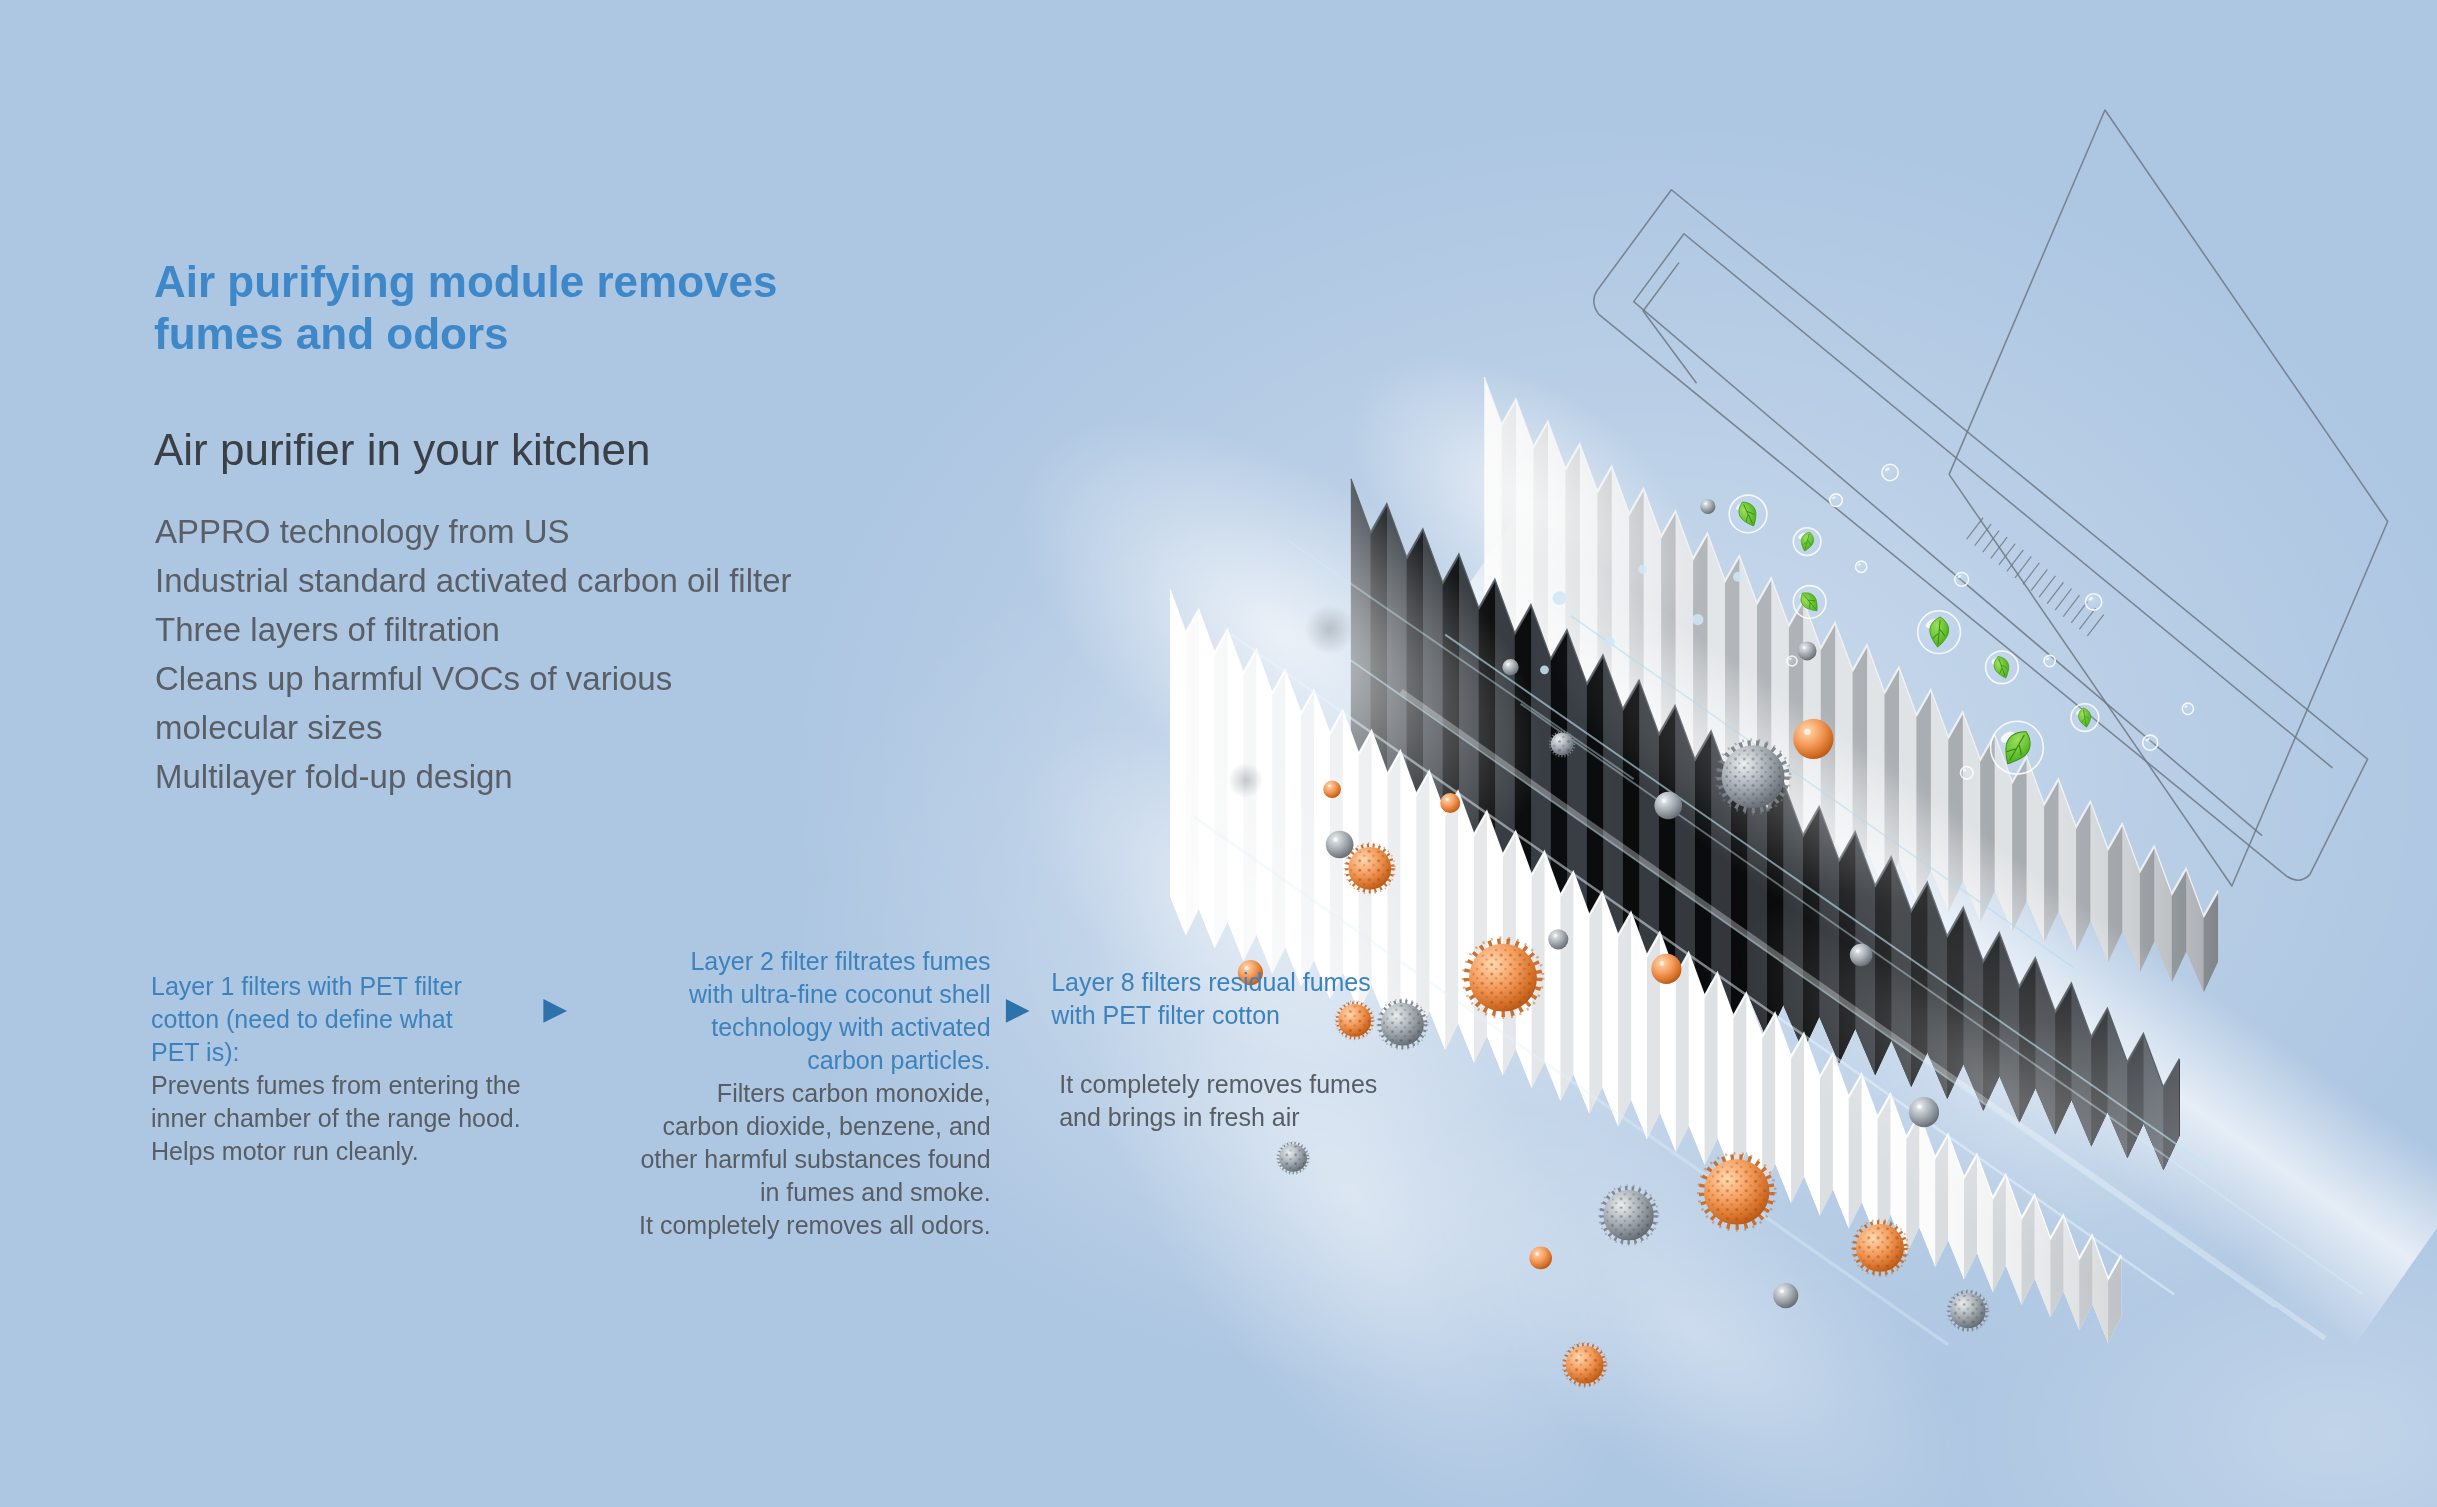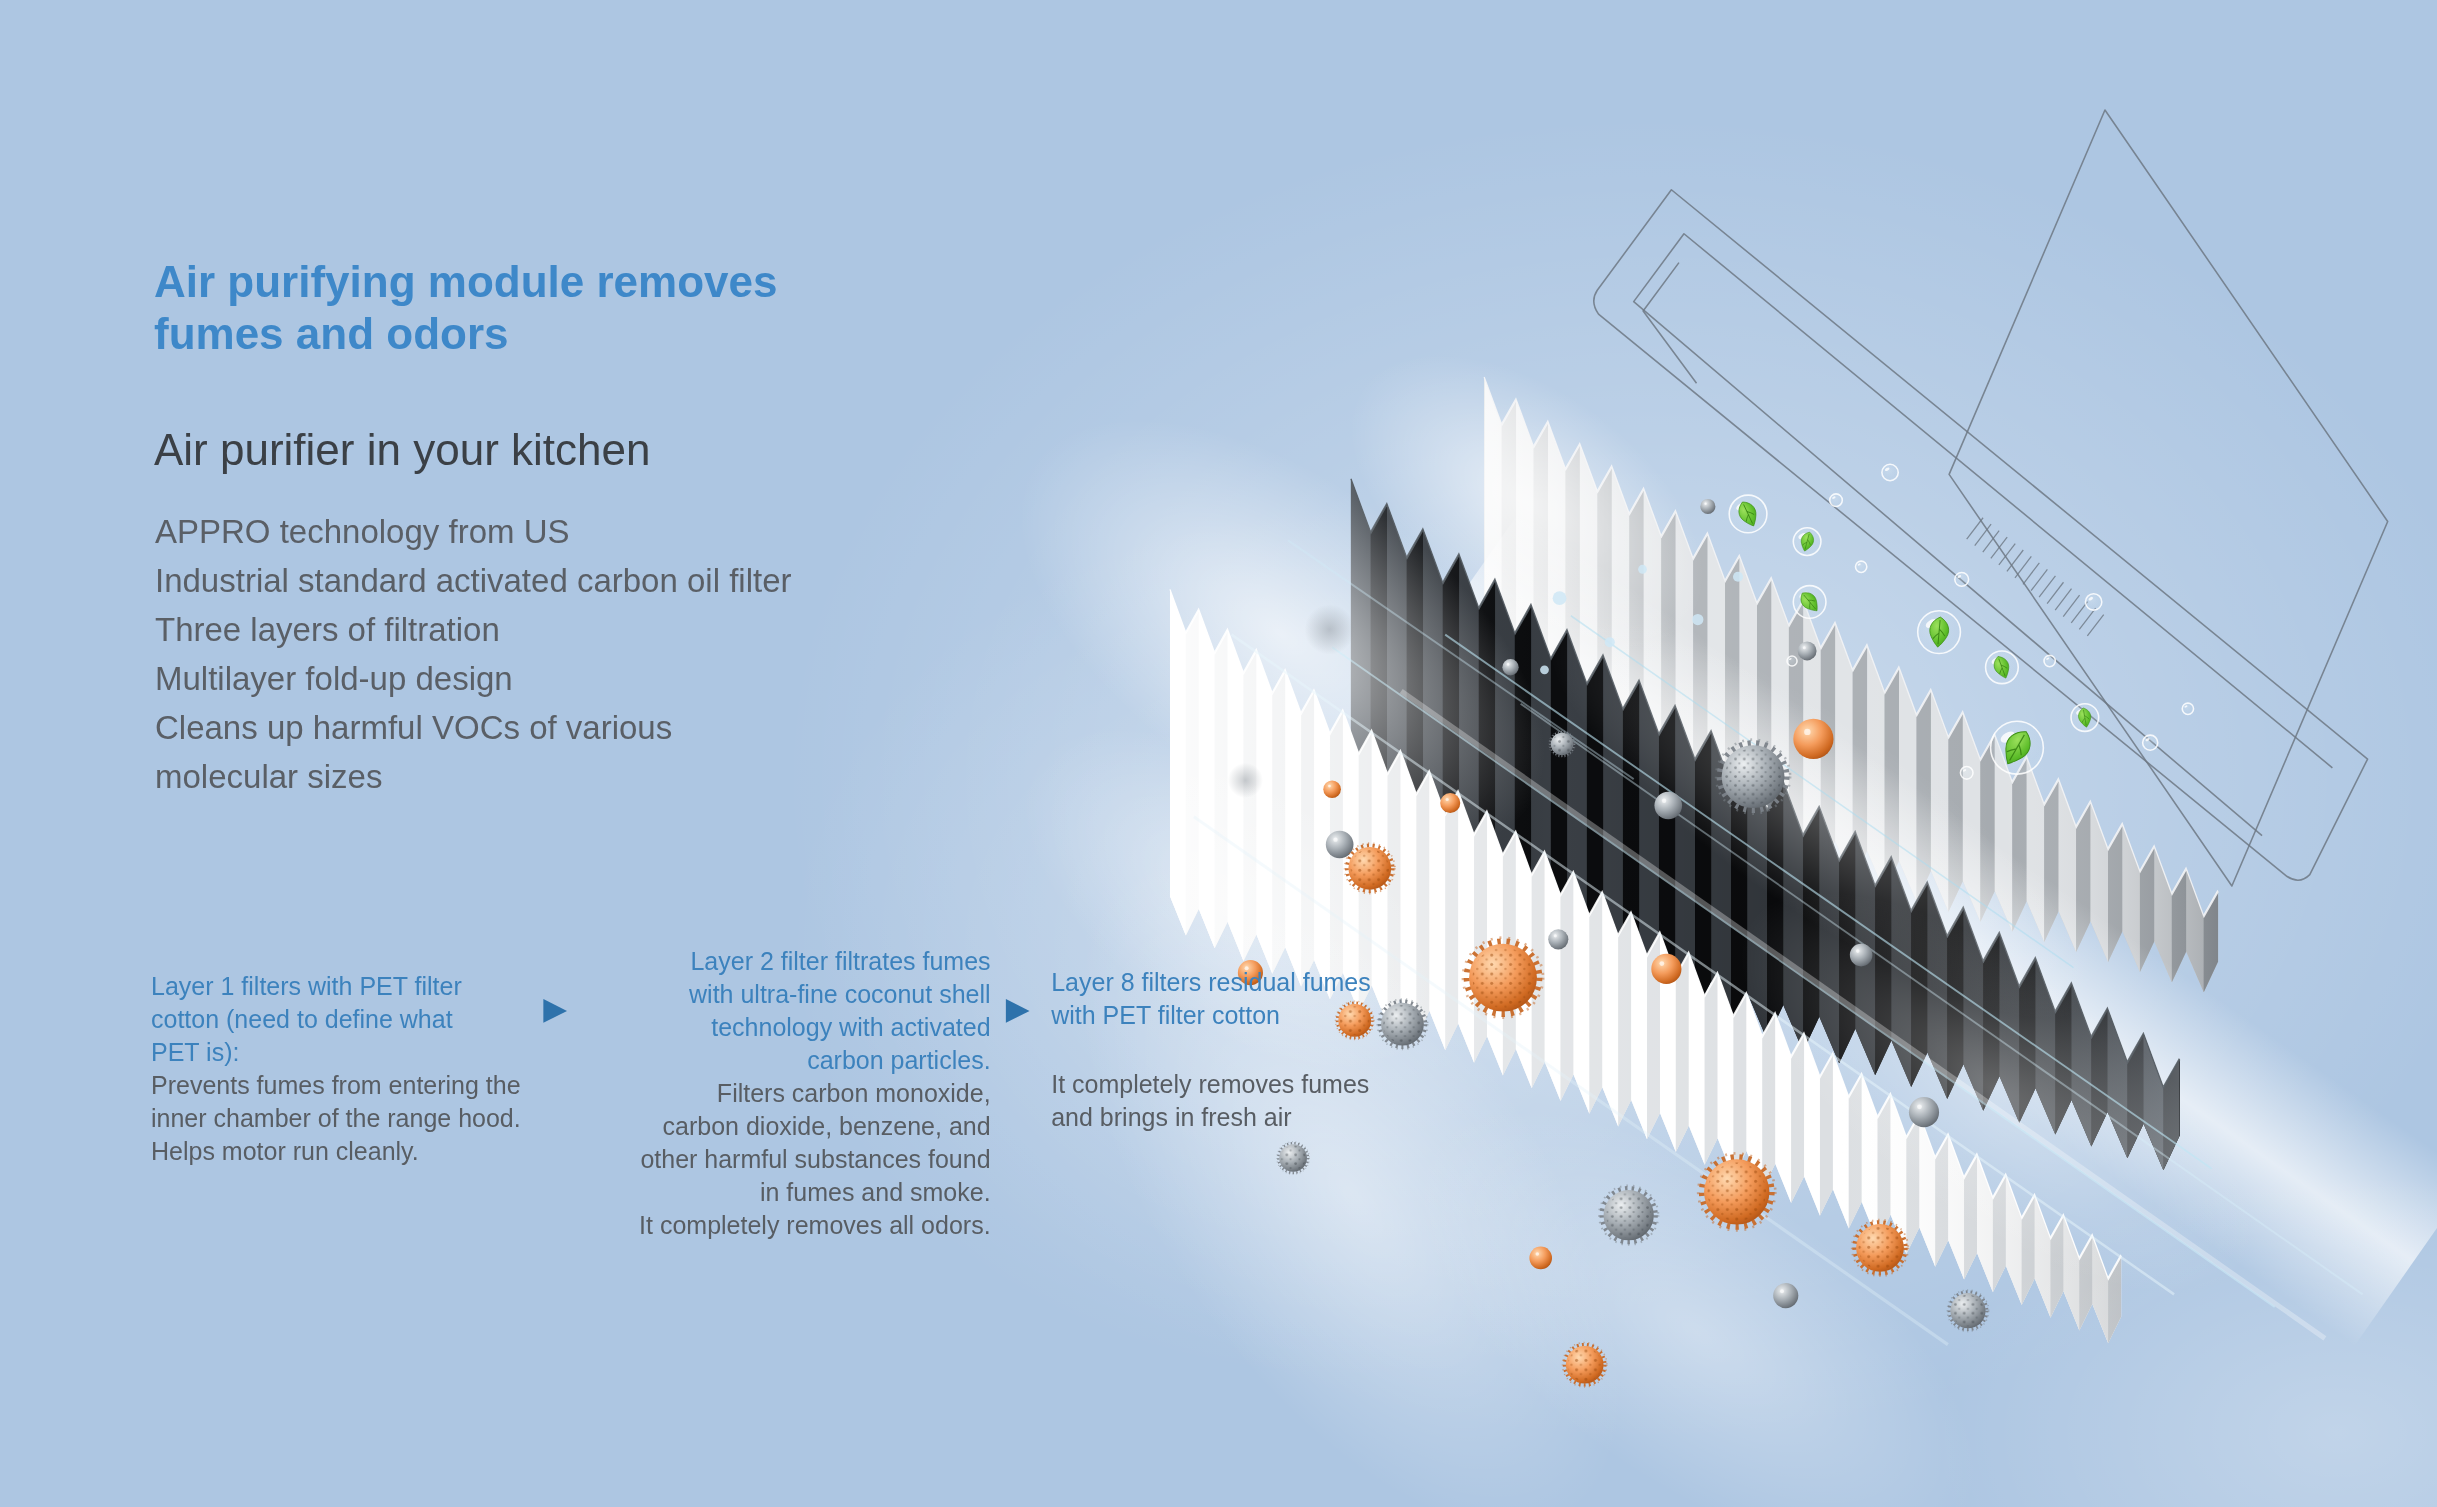--- a/index.html
+++ b/index.html
@@ -17,21 +17,21 @@
             width:817px;font-size:33px;line-height:49px;color:var(--feature-gray,#5a5f66);}
   .features li{white-space:pre-line;}
   .layers-row{position:absolute;left:151px;top:939px;display:flex;align-items:flex-start;}
   .layer-col{font-size:25px;line-height:33px;}
   .col-1{width:377px;}
   .col-2{width:402px;margin-left:19px;text-align:right;}
   .col-3{width:377px;margin-left:19px;}
   .col-1 .layer-heading{margin-top:31px;}
   .col-2 .layer-heading{margin-top:6.3px;}
   .col-3 .layer-heading{margin-top:27px;}
-  .col-3 .layer-body{margin-top:36px;}
+  .col-3 .layer-body{margin-top:36px;margin-left:8px;}
   .layer-heading{color:var(--heading-blue,#3c82bd);white-space:pre-line;}
   .layer-body{color:var(--body-gray,#585d63);white-space:pre-line;}
   .flow-arrow{width:29px;margin-left:12.6px;margin-top:54px;flex:none;
               font-size:31px;line-height:1;color:var(--arrow-blue,#2e72ab);
               text-align:center;}
 </style>
 </head>
 <body>
 
 <div class="page">
@@ -577,23 +577,23 @@
 
   <div class="content">
     <h1 class="title">Air purifying module removes
 fumes and odors</h1>
     <h2 class="subtitle">Air purifier in your kitchen</h2>
 
     <ul class="features">
       <li>APPRO technology from US</li>
       <li>Industrial standard activated carbon oil filter</li>
       <li>Three layers of filtration</li>
-      <li>Multilayer fold-up design</li>
       <li>Cleans up harmful VOCs of various
 molecular sizes</li>
+      <li>Multilayer fold-up design</li>
     </ul>
 
     <div class="layers-row">
       <div class="layer-col col-1">
         <div class="layer-heading">Layer 1 filters with PET filter
 cotton (need to define what
 PET is):</div>
         <div class="layer-body">Prevents fumes from entering the
 inner chamber of the range hood.
 Helps motor run cleanly.</div>

